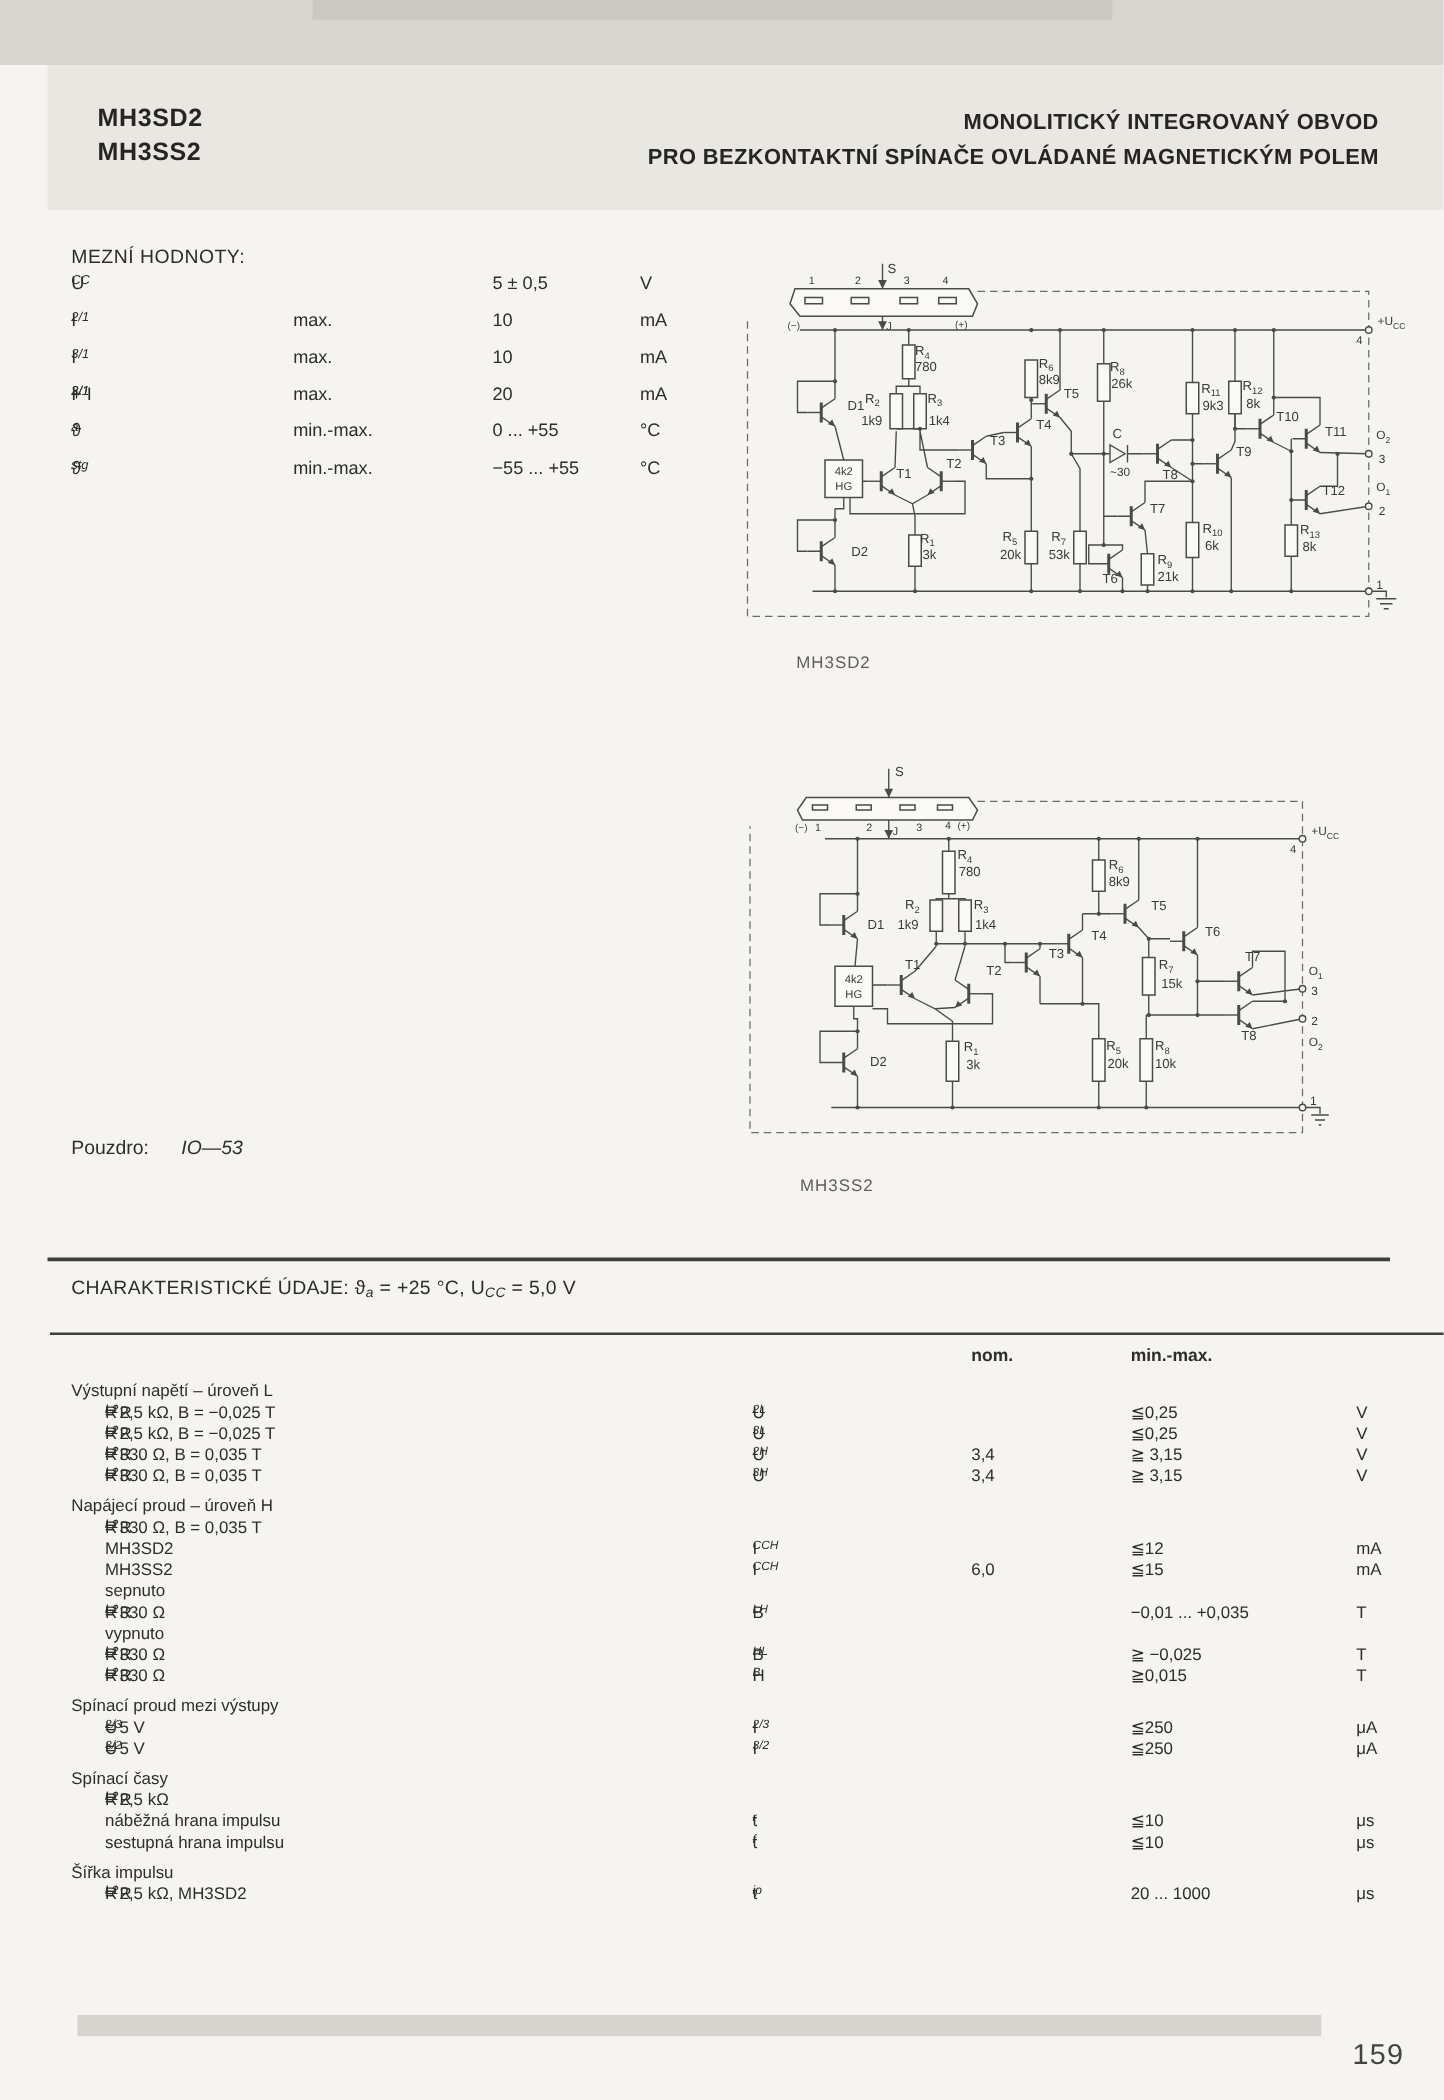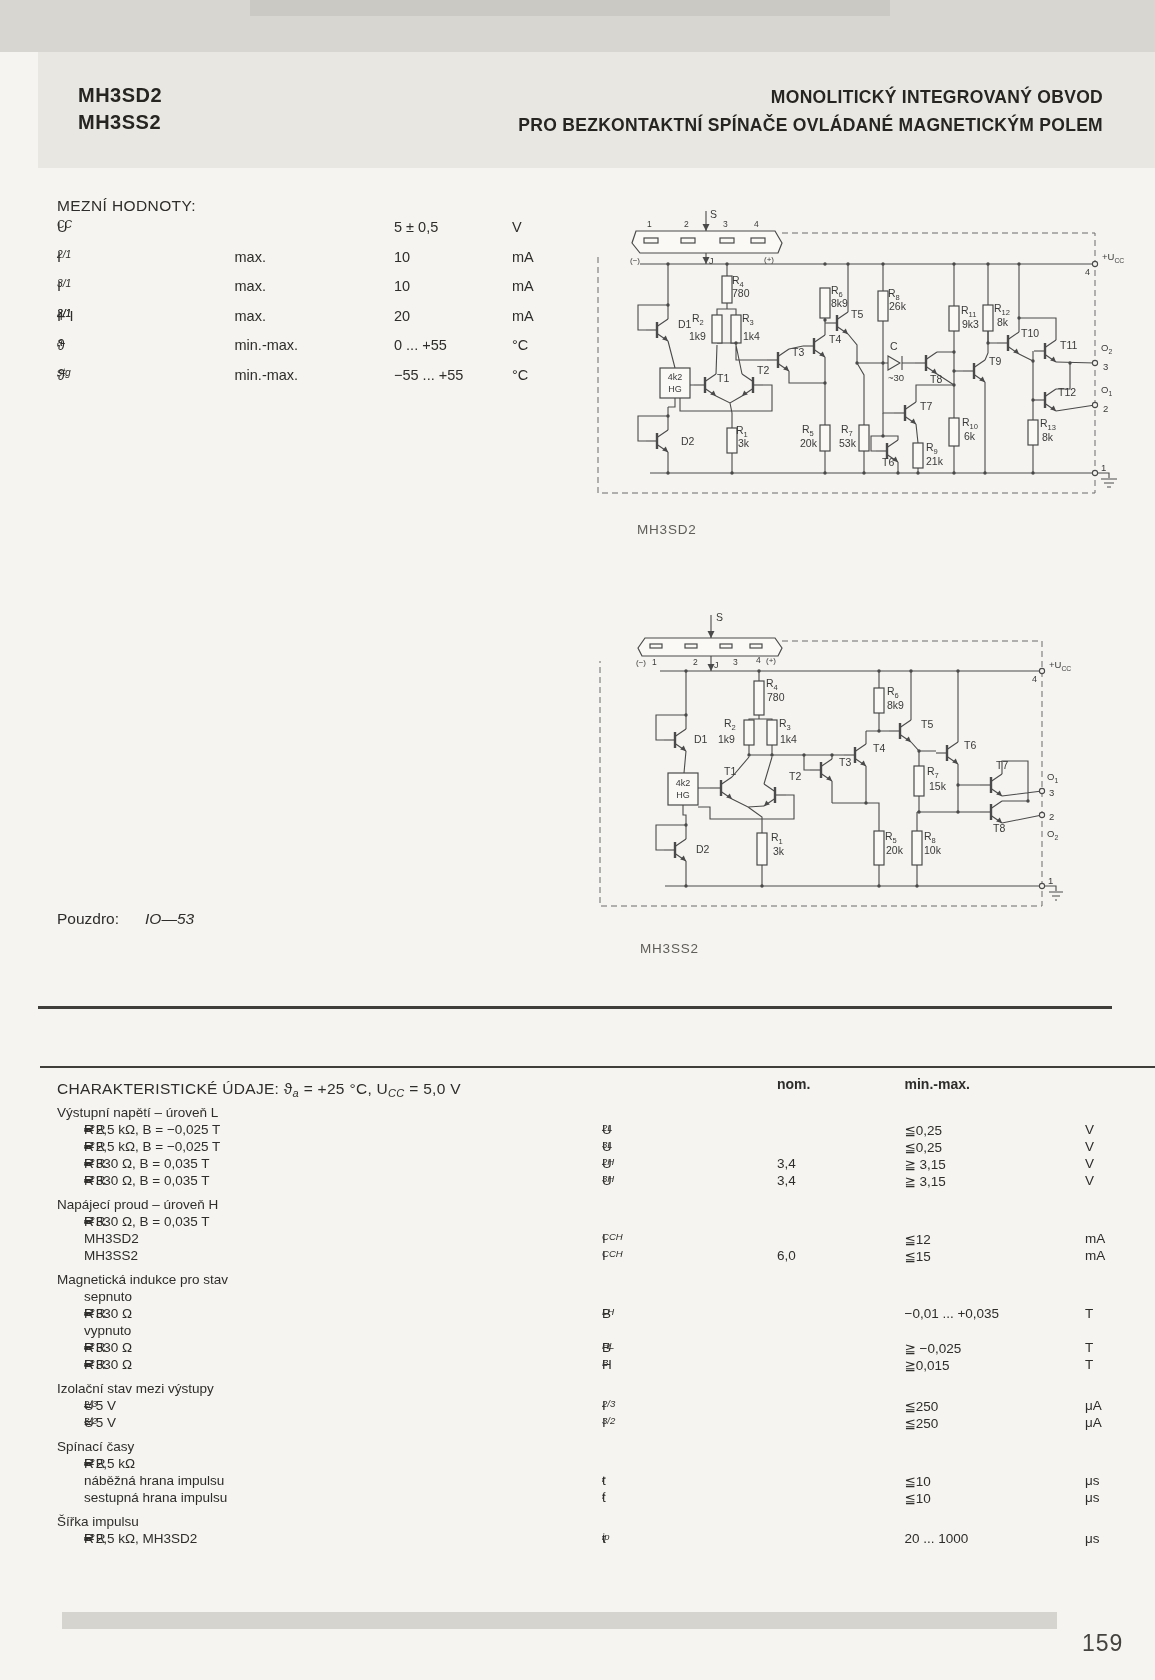--- a/index.html
+++ b/index.html
@@ -41,21 +41,21 @@
   .wire{stroke:#4a4a4a;stroke-width:1.1;fill:none;}
   .comp{stroke:#4a4a4a;stroke-width:1.2;fill:#faf9f6;}
   .dashb{stroke:#6a6a6a;stroke-width:1;fill:none;stroke-dasharray:6,4;}
   .dot{fill:#4a4a4a;}
   .pin{fill:#f5f4f0;stroke:#4a4a4a;stroke-width:1.1;}
   .arrowp{fill:#4a4a4a;}
 
   .rule{position:absolute;background:#3f3e3b;}
   .rule1{left:38px;top:1006px;width:1074px;height:3px;}
   .rule2{left:40px;top:1066px;width:1115px;height:2px;}
-  .char-title{position:absolute;left:57px;top:1080px;font-size:15.5px;letter-spacing:.3px;}
+  .char-title{position:absolute;left:57px;top:1022px;font-size:15.5px;letter-spacing:.3px;}
   .char-head{position:absolute;left:57px;top:1076px;width:1060px;font-weight:bold;font-size:14px;}
   .char-head span{position:absolute;top:0;}
   .char-rows{position:absolute;left:57px;top:1098px;width:1075px;}
   .crow{position:relative;height:17px;font-size:13.5px;}
   .crow.section{margin-top:7px;}
   .crow span{position:absolute;top:0;white-space:nowrap;}
   .ch{left:0;}
   .cc{left:27px;}
   .cs{left:545px;}
   .cn{left:675px;width:90px;text-align:center;}
@@ -630,95 +630,90 @@
         <span class="cn">
           <span>6,0</span>
         </span>
         <span class="cm">
           <span>≦15</span>
         </span>
         <span class="cu">
           <span>mA</span>
         </span>
       </div>
+      <div class="crow">
+        <span class="cc">
+          <span>sepnuto</span>
+        </span>
+      </div>
+      <div class="crow">
+        <span class="cc">
+          <span>R</span>
+          <span class="sub">L1</span>
+          <span> = R</span>
+          <span class="sub">L2</span>
+          <span> = 330 Ω</span>
+        </span>
+        <span class="cs">
+          <span>B</span>
+          <span class="sub">LH</span>
+        </span>
+        <span class="cm">
+          <span>−0,01 ... +0,035</span>
+        </span>
+        <span class="cu">
+          <span>T</span>
+        </span>
+      </div>
+      <div class="crow">
+        <span class="cc">
+          <span>vypnuto</span>
+        </span>
+      </div>
+      <div class="crow">
+        <span class="cc">
+          <span>R</span>
+          <span class="sub">L1</span>
+          <span> = R</span>
+          <span class="sub">L2</span>
+          <span> = 330 Ω</span>
+        </span>
+        <span class="cs">
+          <span>B</span>
+          <span class="sub">HL</span>
+        </span>
+        <span class="cm">
+          <span>≧ −0,025</span>
+        </span>
+        <span class="cu">
+          <span>T</span>
+        </span>
+      </div>
+      <div class="crow">
+        <span class="cc">
+          <span>R</span>
+          <span class="sub">L1</span>
+          <span> = R</span>
+          <span class="sub">L2</span>
+          <span> = 330 Ω</span>
+        </span>
+        <span class="cs">
+          <span>H</span>
+          <span class="sub">B</span>
+        </span>
+        <span class="cm">
+          <span>≧0,015</span>
+        </span>
+        <span class="cu">
+          <span>T</span>
+        </span>
+      </div>
       <div class="crow section">
         <span class="ch">
-          <span>Magnetická indukce pro stav</span>
-        </span>
-      </div>
-      <div class="crow">
-        <span class="cc">
-          <span>sepnuto</span>
-        </span>
-      </div>
-      <div class="crow">
-        <span class="cc">
-          <span>R</span>
-          <span class="sub">L1</span>
-          <span> = R</span>
-          <span class="sub">L2</span>
-          <span> = 330 Ω</span>
-        </span>
-        <span class="cs">
-          <span>B</span>
-          <span class="sub">LH</span>
-        </span>
-        <span class="cm">
-          <span>−0,01 ... +0,035</span>
-        </span>
-        <span class="cu">
-          <span>T</span>
-        </span>
-      </div>
-      <div class="crow">
-        <span class="cc">
-          <span>vypnuto</span>
-        </span>
-      </div>
-      <div class="crow">
-        <span class="cc">
-          <span>R</span>
-          <span class="sub">L1</span>
-          <span> = R</span>
-          <span class="sub">L2</span>
-          <span> = 330 Ω</span>
-        </span>
-        <span class="cs">
-          <span>B</span>
-          <span class="sub">HL</span>
-        </span>
-        <span class="cm">
-          <span>≧ −0,025</span>
-        </span>
-        <span class="cu">
-          <span>T</span>
-        </span>
-      </div>
-      <div class="crow">
-        <span class="cc">
-          <span>R</span>
-          <span class="sub">L1</span>
-          <span> = R</span>
-          <span class="sub">L2</span>
-          <span> = 330 Ω</span>
-        </span>
-        <span class="cs">
-          <span>H</span>
-          <span class="sub">B</span>
-        </span>
-        <span class="cm">
-          <span>≧0,015</span>
-        </span>
-        <span class="cu">
-          <span>T</span>
-        </span>
-      </div>
-      <div class="crow section">
-        <span class="ch">
-          <span>Izolační stav mezi výstupy</span>
+          <span>Spínací proud mezi výstupy</span>
         </span>
       </div>
       <div class="crow">
         <span class="cc">
           <span>U</span>
           <span class="sub">2/3</span>
           <span> = 5 V</span>
         </span>
         <span class="cs">
           <span>I</span>

